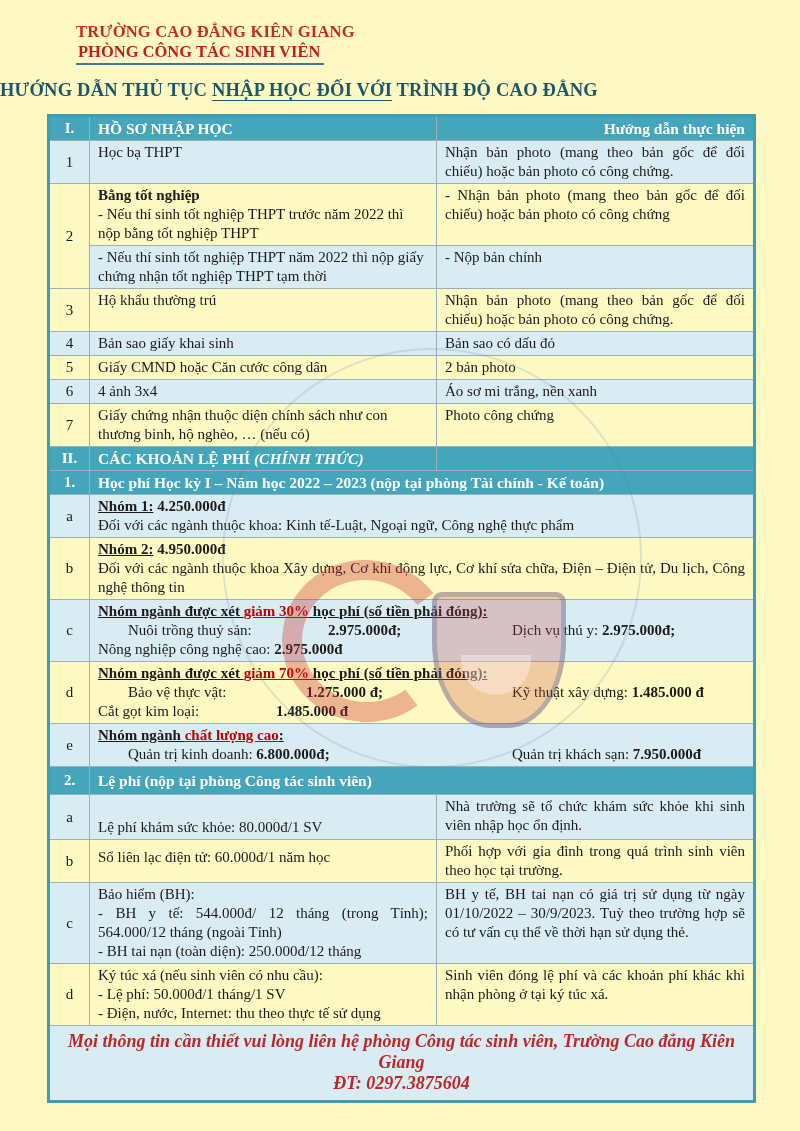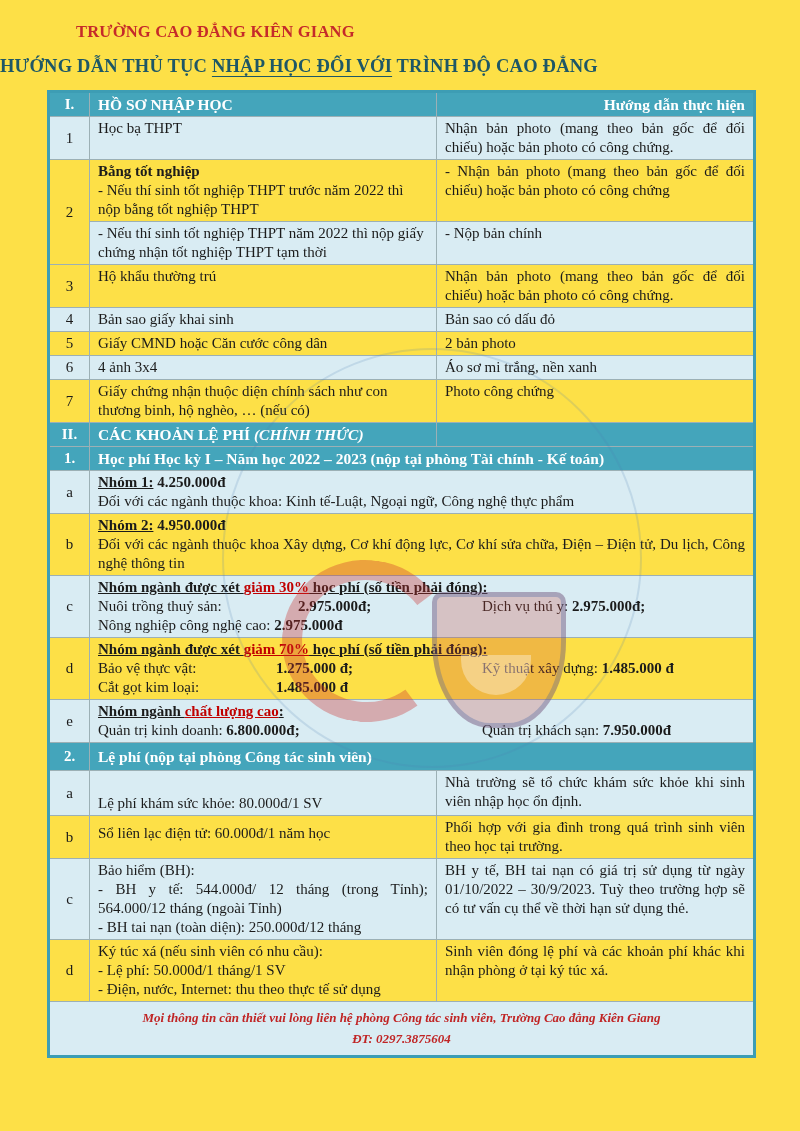--- a/index.html
+++ b/index.html
@@ -1,19 +1,19 @@
 <!DOCTYPE html>
 <html><head>
 <meta charset="utf-8">
 <style>
   html,body { margin:0; padding:0; }
   body { background:#e8e8e8; }
   .page {
     position:relative; width:800px; height:1131px; margin:0 auto;
-    background:#fde047; overflow:hidden;
+    background:#fef9c3; overflow:hidden;
     font-family:"Liberation Serif","DejaVu Serif",serif;
     color:#1b1b1b; font-size:15px; line-height:19px;
   }
   
   .org-block { padding:22px 0 0 76px; }
   .org-line1 { color:#c52a2a; font-size:16.5px; font-weight:600; letter-spacing:.2px; }
   .org-line2 { display:inline-block; color:#c11f1f; font-size:16.5px; font-weight:bold;
                border-bottom:2px solid #3a7ca0; padding:0 4px 2px 2px; margin-top:1px; }
   .doc-title { margin-top:16px; text-align:left; color:#1e5766;
                font-size:18.5px; font-weight:bold; letter-spacing:.2px; }
@@ -28,48 +28,49 @@
   tr.teal td.num { font-size:15px; }
   .blue { background:#d9ecf3; }
   .just { text-align:justify; }
   .center { text-align:right; }
   .b { font-weight:bold; }
   .i { font-style:italic;margin-top:32px; }
   .u2 { text-decoration:underline; }
   .red { color:#c00000;text-align:center; }
   .pad-hdr td { padding-top:4px; padding-bottom:4px; }
   
-  .fee-line { display:flex; }
+  .fee-line { display:flex;margin-left:30px; }
   .fl-left  { flex:0 0 384px; }
   .fl-lab   { display:inline-block; width:200px; }
   .fl-lab2  { display:inline-block; width:178px; }
   .fl-right { flex:1 1 auto; }
   
   td.foot { text-align:center; color:#c02525; font-weight:bold; font-style:italic;
-            font-size:13px; padding:5px 8px 6px; line-height:21px; }
+            font-size:18px; padding:5px 8px 6px; line-height:21px; }
   
   .wm { position:absolute; pointer-events:none; z-index:2; }
   .wm-ring { left:222px; top:348px; width:416px; height:416px; border-radius:50%;
              border:2px solid rgba(80,130,175,.18); }
   .wm-arc { left:282px; top:560px; width:128px; height:122px; border-radius:50%;
             border:20px solid rgba(201,48,44,.34);
             border-right-color:transparent; transform:rotate(8deg); }
   .wm-shield { left:432px; top:592px; width:124px; height:126px;
                background:rgba(205,72,62,.26); border:5px solid rgba(58,92,160,.30);
                border-radius:10px 10px 58px 58px / 10px 10px 86px 86px; }
   .wm-shield-inner { position:absolute; left:24px; top:58px; width:70px; height:40px;
                border-radius:0 0 40px 40px; background:rgba(255,255,255,.35); }
 </style>
 </head>
 <body>
 
 <div class="page">
 
   <div class="org-block">
     <div class="org-line1">TRƯỜNG CAO ĐẲNG KIÊN GIANG</div>
+    <div class="org-line2">PHÒNG CÔNG TÁC SINH VIÊN</div>
   </div>
 
   <div class="doc-title"><span>HƯỚNG DẪN THỦ TỤC </span><span class="u">NHẬP HỌC ĐỐI VỚI</span><span> TRÌNH ĐỘ CAO ĐẲNG</span></div>
 
   <table class="t">
     <colgroup>
         <col class="c1">
         <col class="c2">
         <col class="c3">
       </colgroup>

